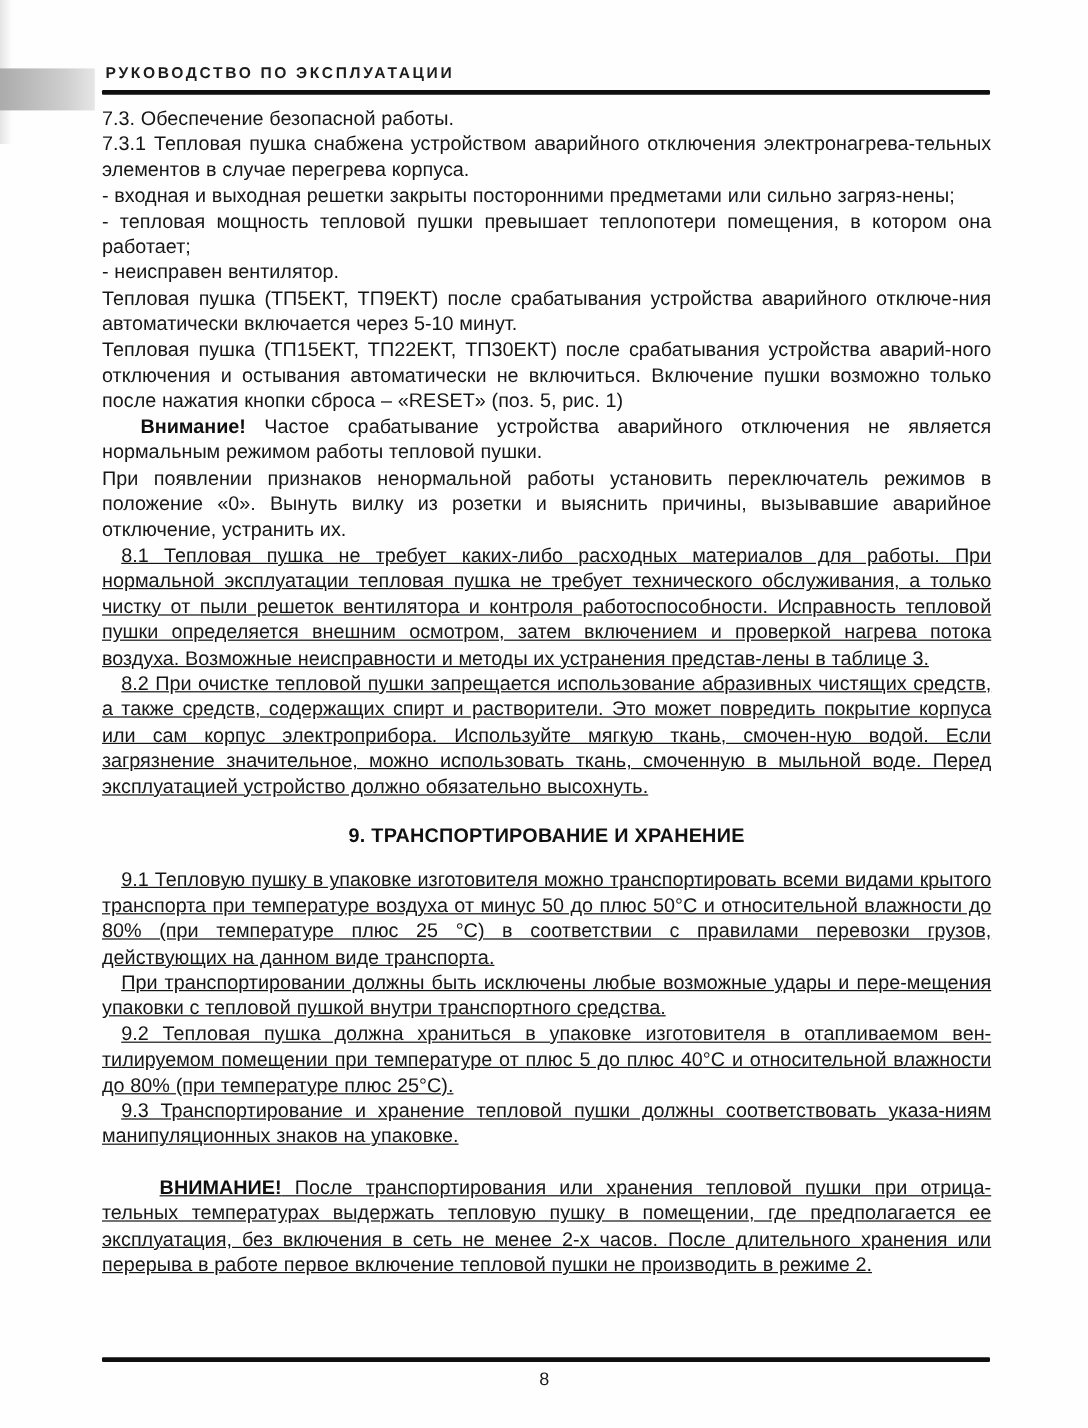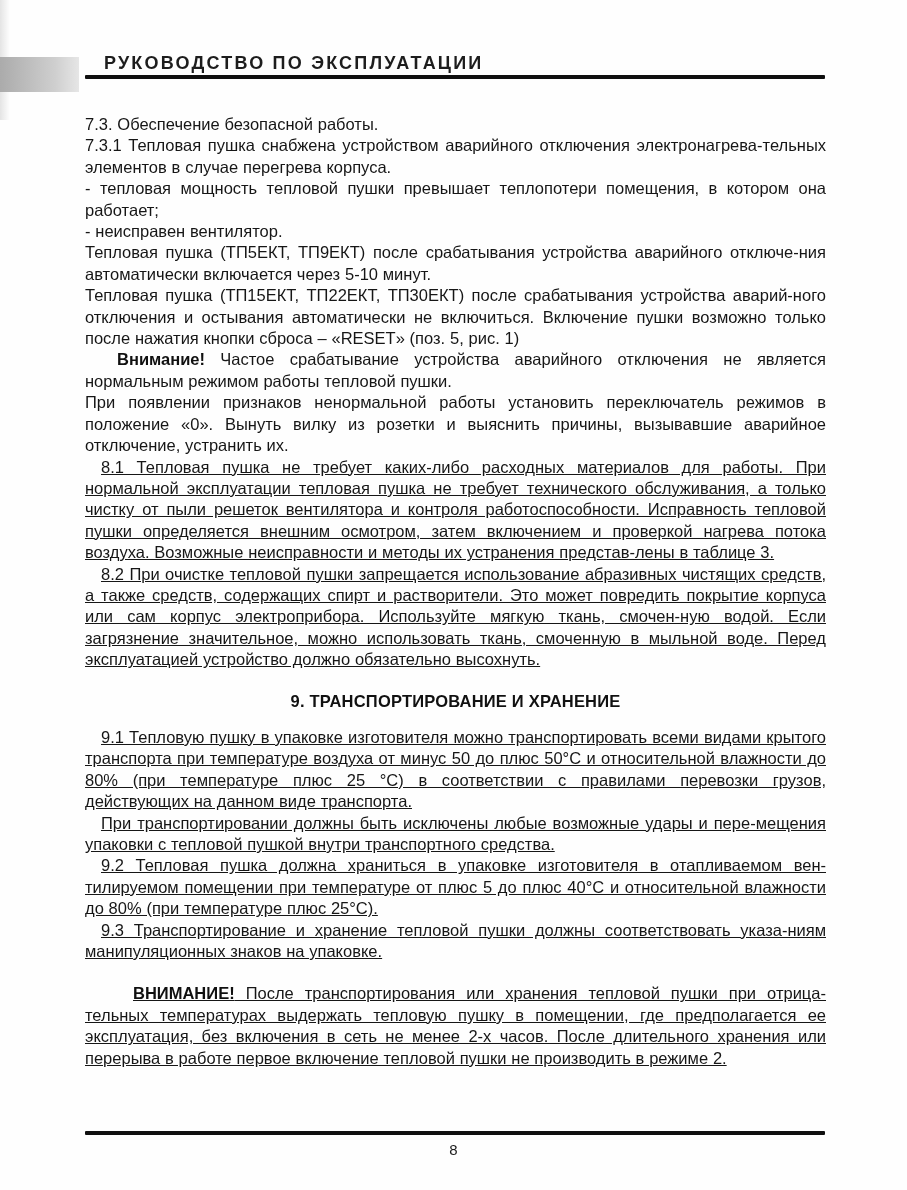--- a/index.html
+++ b/index.html
@@ -17,33 +17,33 @@
     position:absolute;left:0;top:57px;width:79px;height:35px;
     background:linear-gradient(to right,#ababab,#cfcfcf 70%,#e6e6e6);
     filter:blur(0.6px);
   }
   .edge-shade{
     position:absolute;left:0;top:0;width:10px;height:120px;
     background:linear-gradient(to right,rgba(0,0,0,0.10),rgba(0,0,0,0));
   }
   
   .header-text{
-    position:absolute;left:104px;top:53px;
-    font-size:18px;font-weight:bold;letter-spacing:2.2px;
+    position:absolute;left:88px;top:53px;
+    font-size:13px;font-weight:bold;letter-spacing:2.2px;
     color:#1d1d1d;
   }
   .rule{
     position:absolute;left:85px;width:740px;height:4px;
     background:#0f0f0f;border-radius:1px;
   }
   .rule.header{top:75px;}
   .rule.footer{top:1131px;}
   
   .content{
-    position:absolute;left:85px;top:114px;width:741px;
+    position:absolute;left:85px;top:89px;width:741px;
     font-size:16.5px;line-height:21.4px;
   }
   .content p{
     margin:0;
     text-align:justify;
     word-spacing:0.2px;
   }
   .content p.indent{text-indent:16px;text-decoration:underline;}
   .content p.gap{margin-top:21px;}
   .content b{font-weight:bold;color:#101010;margin-left:32px;}
@@ -65,20 +65,21 @@
 <div class="page">
   <div class="edge-shade"></div>
   <div class="scan-bar"></div>
 
   <div class="header-text">РУКОВОДСТВО ПО ЭКСПЛУАТАЦИИ</div>
   <div class="rule header"></div>
 
   <main class="content">
       <p class="">7.3. Обеспечение безопасной работы.</p>
       <p class="">7.3.1 Тепловая пушка снабжена устройством аварийного отключения электронагрева-тельных элементов в случае перегрева корпуса.</p>
+      <p class="">- входная и выходная решетки закрыты посторонними предметами или сильно загряз-нены;</p>
       <p class="">- тепловая мощность тепловой пушки превышает теплопотери помещения, в котором она работает;</p>
       <p class="">- неисправен вентилятор.</p>
       <p class="">Тепловая пушка (ТП5ЕКТ, ТП9ЕКТ) после срабатывания устройства аварийного отключе-ния автоматически включается через 5-10 минут.</p>
       <p class="">Тепловая пушка (ТП15ЕКТ, ТП22ЕКТ, ТП30ЕКТ) после срабатывания устройства аварий-ного отключения и остывания автоматически не включиться. Включение пушки возможно только после нажатия кнопки сброса – «RESET» (поз. 5, рис. 1)</p>
       <p class=""><b>Внимание!</b> Частое срабатывание устройства аварийного отключения не является нормальным режимом работы тепловой пушки.</p>
       <p class="">При появлении признаков ненормальной работы установить переключатель режимов в положение «0». Вынуть вилку из розетки и выяснить причины, вызывавшие аварийное отключение, устранить их.</p>
       <p class="indent ">8.1 Тепловая пушка не требует каких-либо расходных материалов для работы. При нормальной эксплуатации тепловая пушка не требует технического обслуживания, а только чистку от пыли решеток вентилятора и контроля работоспособности. Исправность тепловой пушки определяется внешним осмотром, затем включением и проверкой нагрева потока воздуха. Возможные неисправности и методы их устранения представ-лены в таблице 3.</p>
       <p class="indent ">8.2 При очистке тепловой пушки запрещается использование абразивных чистящих средств, а также средств, содержащих спирт и растворители. Это может повредить покрытие корпуса или сам корпус электроприбора. Используйте мягкую ткань, смочен-ную водой. Если загрязнение значительное, можно использовать ткань, смоченную в мыльной воде. Перед эксплуатацией устройство должно обязательно высохнуть.</p>
       <h2 class="heading">9. ТРАНСПОРТИРОВАНИЕ И ХРАНЕНИЕ</h2>
       <p class="indent ">9.1 Тепловую пушку в упаковке изготовителя можно транспортировать всеми видами крытого транспорта при температуре воздуха от минус 50 до плюс 50°С и относительной влажности до 80% (при температуре плюс 25 °С) в соответствии с правилами перевозки грузов, действующих на данном виде транспорта.</p>

